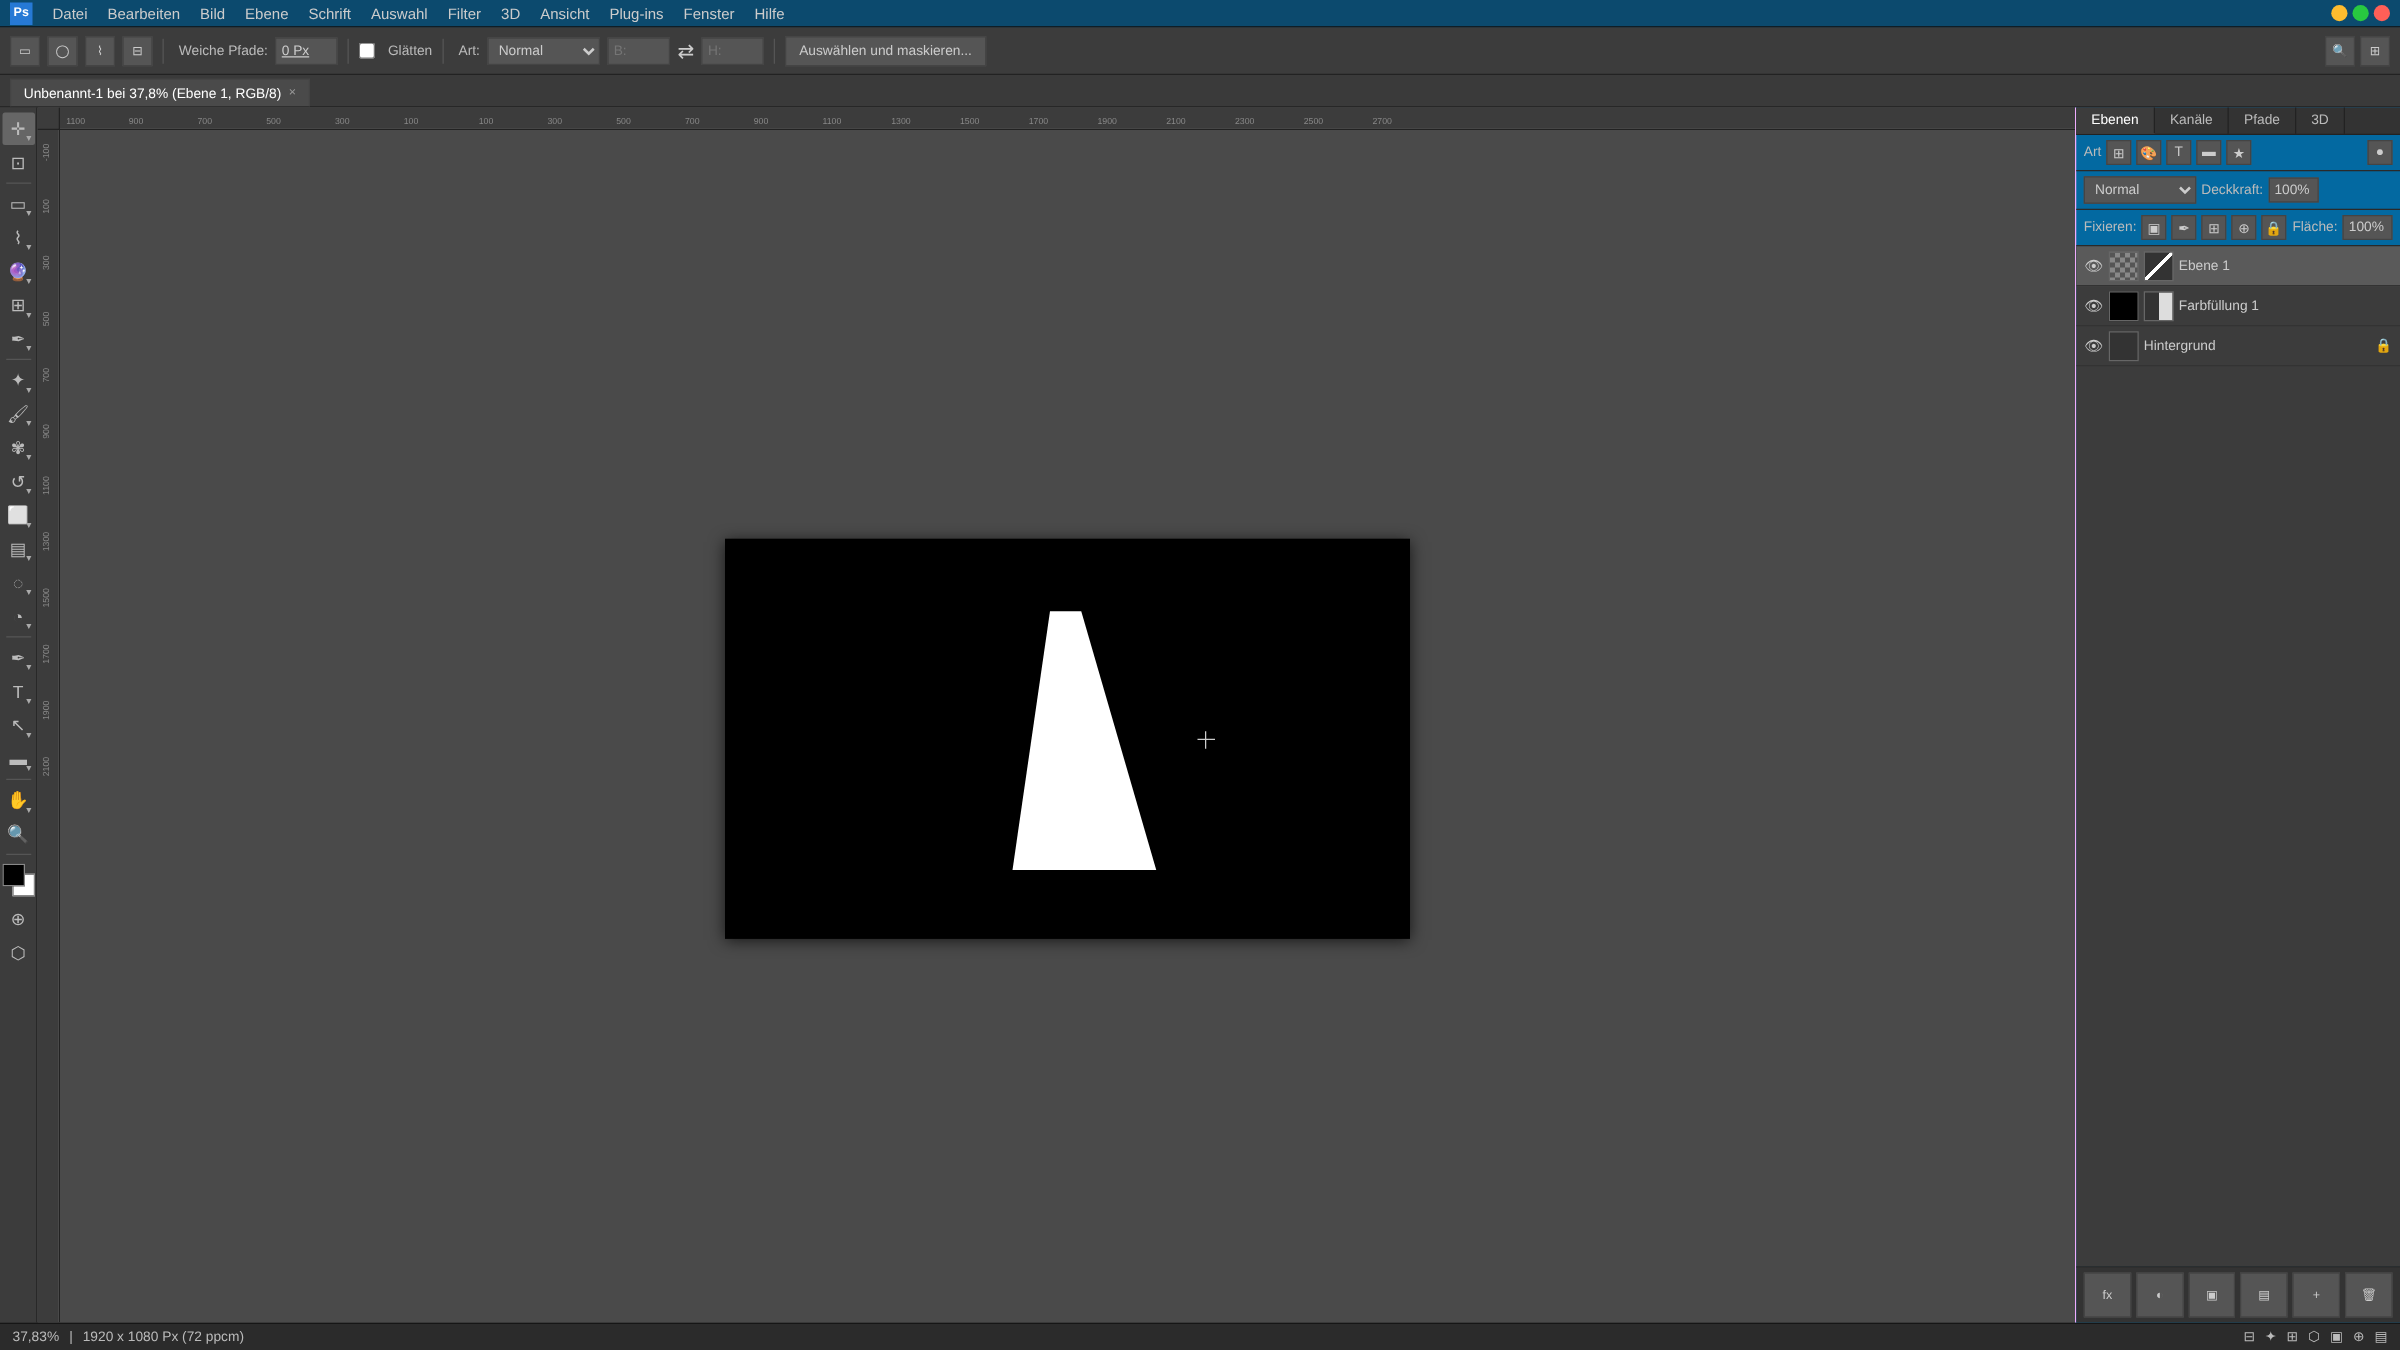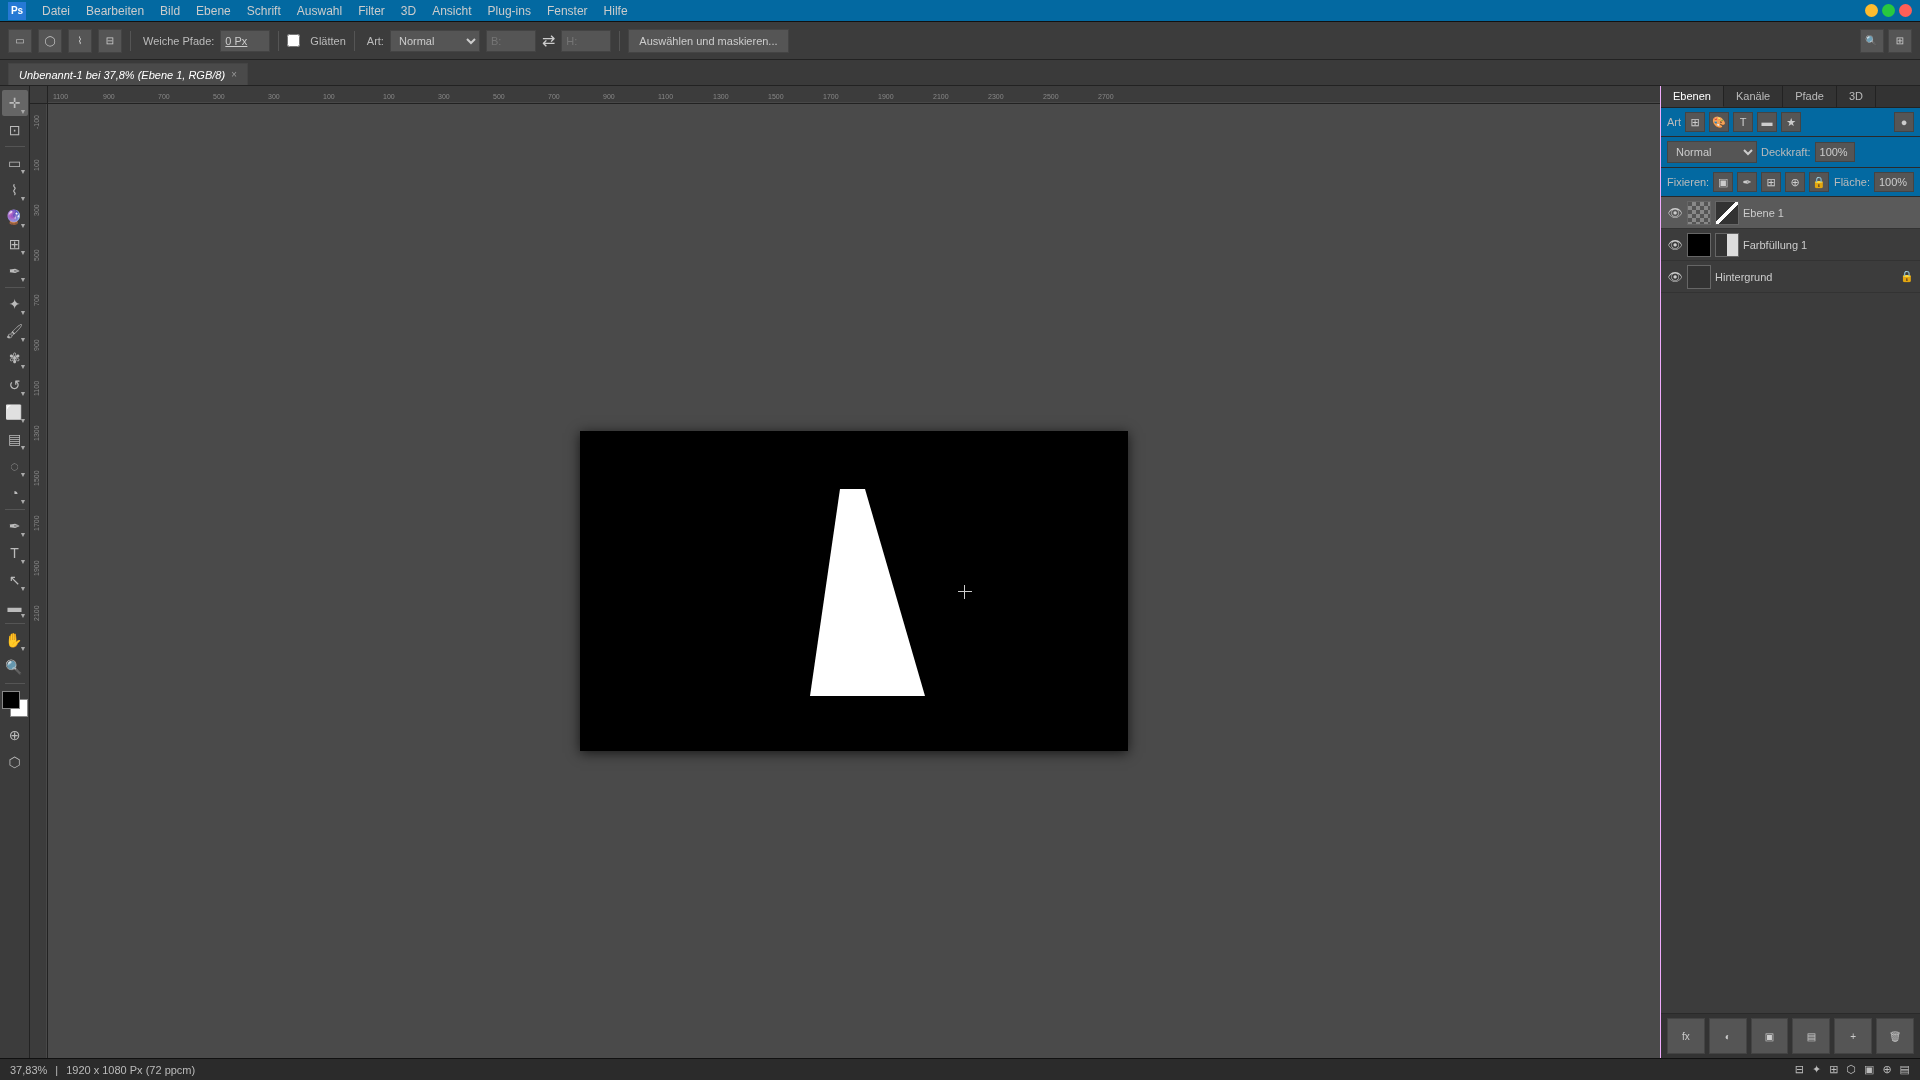--- a/index.html
+++ b/index.html
@@ -1,21 +1,21 @@
 <!DOCTYPE html>
 <html><head>
   <meta charset="utf-8">
   <style>
     * { margin: 0; padding: 0; box-sizing: border-box; }
     body { width: 1920px; height: 1080px; overflow: hidden; background: #4a4a4a; font-family: Arial, sans-serif; font-size: 11px; color: #ccc; }
 
     
     #menubar {
       height: 22px;
-      background: #0369a1;
+      background: #0c4a6e;
       display: flex;
       align-items: center;
       padding: 0 8px;
       gap: 4px;
       border-bottom: 1px solid #111;
     }
     #menubar .menu-item {
       padding: 2px 6px;
       cursor: pointer;
       color: #ccc;
@@ -107,21 +107,20 @@
     }
     .tab {
       height: 22px;
       background: #555;
       border: 1px solid #444;
       border-bottom: none;
       padding: 0 10px;
       display: flex; align-items: center;
       font-size: 11px; color: #ccc;
       cursor: pointer;
-      font-style: italic;
     }
     .tab.active {
       background: #4a4a4a;
       color: #fff;
     }
     .tab-close {
       margin-left: 6px;
       font-size: 10px;
       cursor: pointer;
       color: #999;

